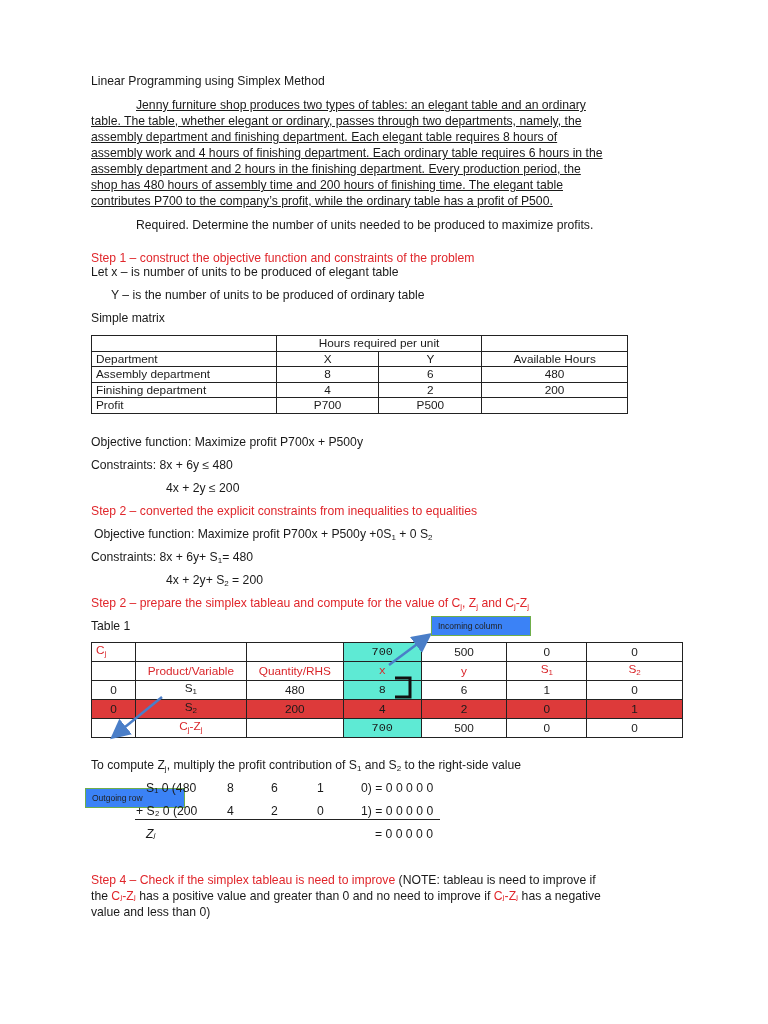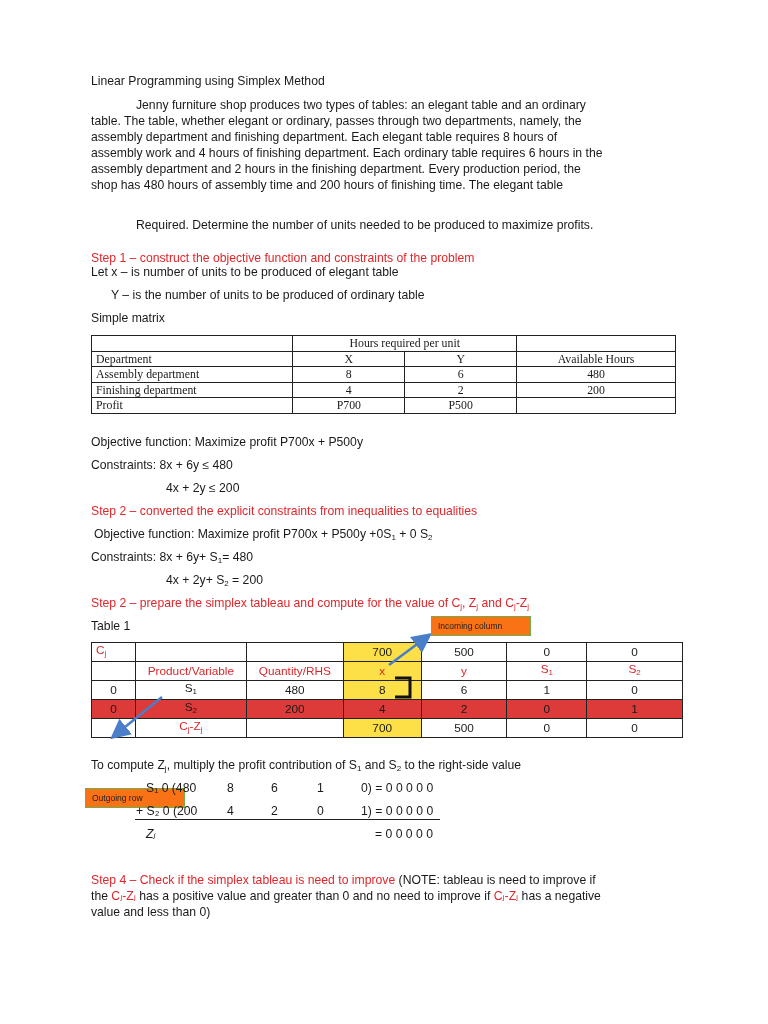--- a/index.html
+++ b/index.html
@@ -5,57 +5,58 @@
   html, body { margin: 0; padding: 0; }
   body {
     width: 768px; height: 1024px; background: #ffffff;
     font-family: "Liberation Sans", "DejaVu Sans", sans-serif;
     color: #1a1a1a; position: relative; overflow: hidden;
   }
   .page { position: absolute; left: 0; top: 0; width: 768px; height: 1024px; }
   .line { position: absolute; left: 91px; font-size: 12.2px; line-height: 16px; white-space: nowrap; }
   .red { color: #e0262b; }
   .para { position: absolute; left: 91px; width: 590px; font-size: 12.2px; line-height: 16px; }
-  .para p { margin: 0; }
+  .para p { margin: 0; text-decoration: underline; }
   .indent { padding-left: 45px; }
   sub { font-size: 8px; vertical-align: -2px; }
 
   table { border-collapse: collapse; position: absolute; font-size: 11.8px; }
   td { border: 1px solid #222; padding: 0 4px; height: 14.5px; line-height: 14px; }
-  .matrix { left: 91px; top: 335px; width: 585px; font-family: Liberation Serif, serif; }
+  .matrix { left: 91px; top: 335px; width: 537px; }
   .matrix td.c { text-align: center; }
 
   .simplex { left: 91px; top: 642px; width: 592px; }
   .simplex td { text-align: center; height: 14.5px; }
-  .yellow { background: #fde047; }
+  .yellow { background: #5eead4; font-family: Liberation Mono, monospace; }
   .redrow td { background: #dd3a3a; color: #1a1a1a; }
   .redrow td.hl { background: #dd3a3a; }
   .redtxt { color: #d9262b; }
 
   .callout {
-    position: absolute; background: #f97316; border: 1.5px solid #6fae4a;
+    position: absolute; background: #3b82f6; border: 1.5px solid #6fae4a;
     font-size: 8.5px; line-height: 10px; padding: 4px 6px; color: #222;
   }
   .calc { position: absolute; font-size: 12.2px; line-height: 16px; white-space: nowrap; }
   .uline { position: absolute; left: 135px; top: 819px; width: 305px; height: 1px; background: #222; }
 </style>
 </head>
 <body>
 
 <div class="page">
 
   <div class="line" style="top:73px;">Linear Programming using Simplex Method</div>
 
   <div class="para" style="top:97px;">
     <p class="indent">Jenny furniture shop produces two types of tables: an elegant table and an ordinary</p>
     <p>table. The table, whether elegant or ordinary, passes through two departments, namely, the</p>
     <p>assembly department and finishing department. Each elegant table requires 8 hours of</p>
     <p>assembly work and 4 hours of finishing department. Each ordinary table requires 6 hours in the</p>
     <p>assembly department and 2 hours in the finishing department. Every production period, the</p>
     <p>shop has 480 hours of assembly time and 200 hours of finishing time. The elegant table</p>
+    <p>contributes P700 to the company’s profit, while the ordinary table has a profit of P500.</p>
   </div>
 
   <div class="line" style="top:217px; left:136px;">Required. Determine the number of units needed to be produced to maximize profits.</div>
 
   <div class="line red" style="top:250px;">Step 1 – construct the objective function and constraints of the problem</div>
   <div class="line" style="top:264px;">Let x – is number of units to be produced of elegant table</div>
   <div class="line" style="top:287px; left:111px;">Y – is the number of units to be produced of ordinary table</div>
   <div class="line" style="top:310px;">Simple matrix</div>
 
   <table class="matrix">

